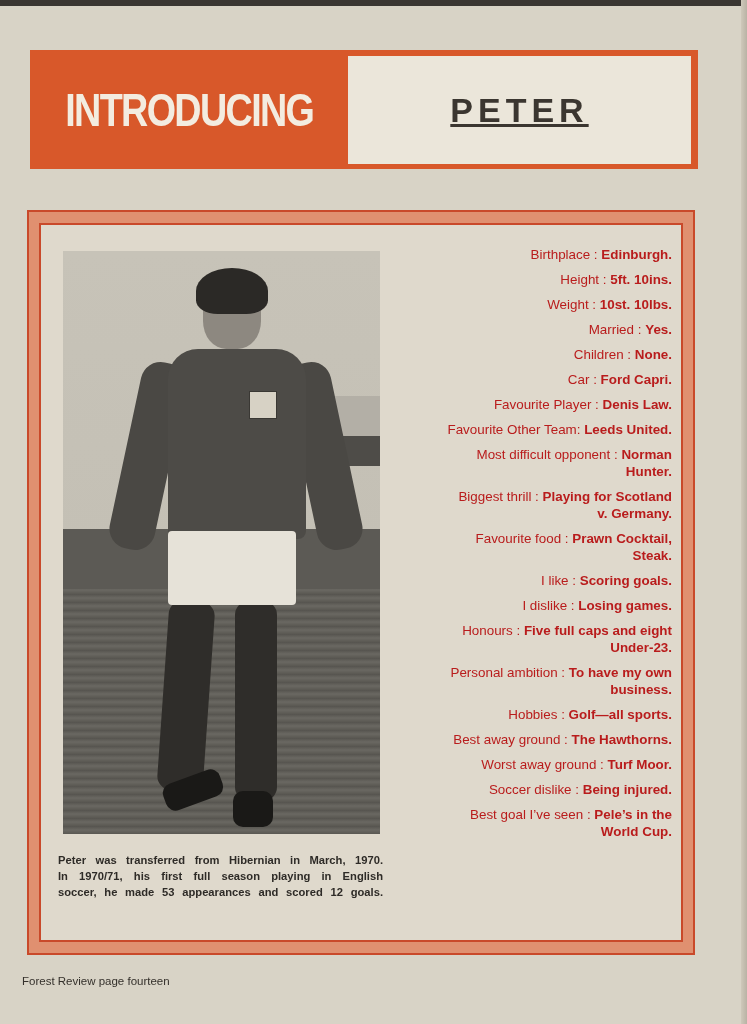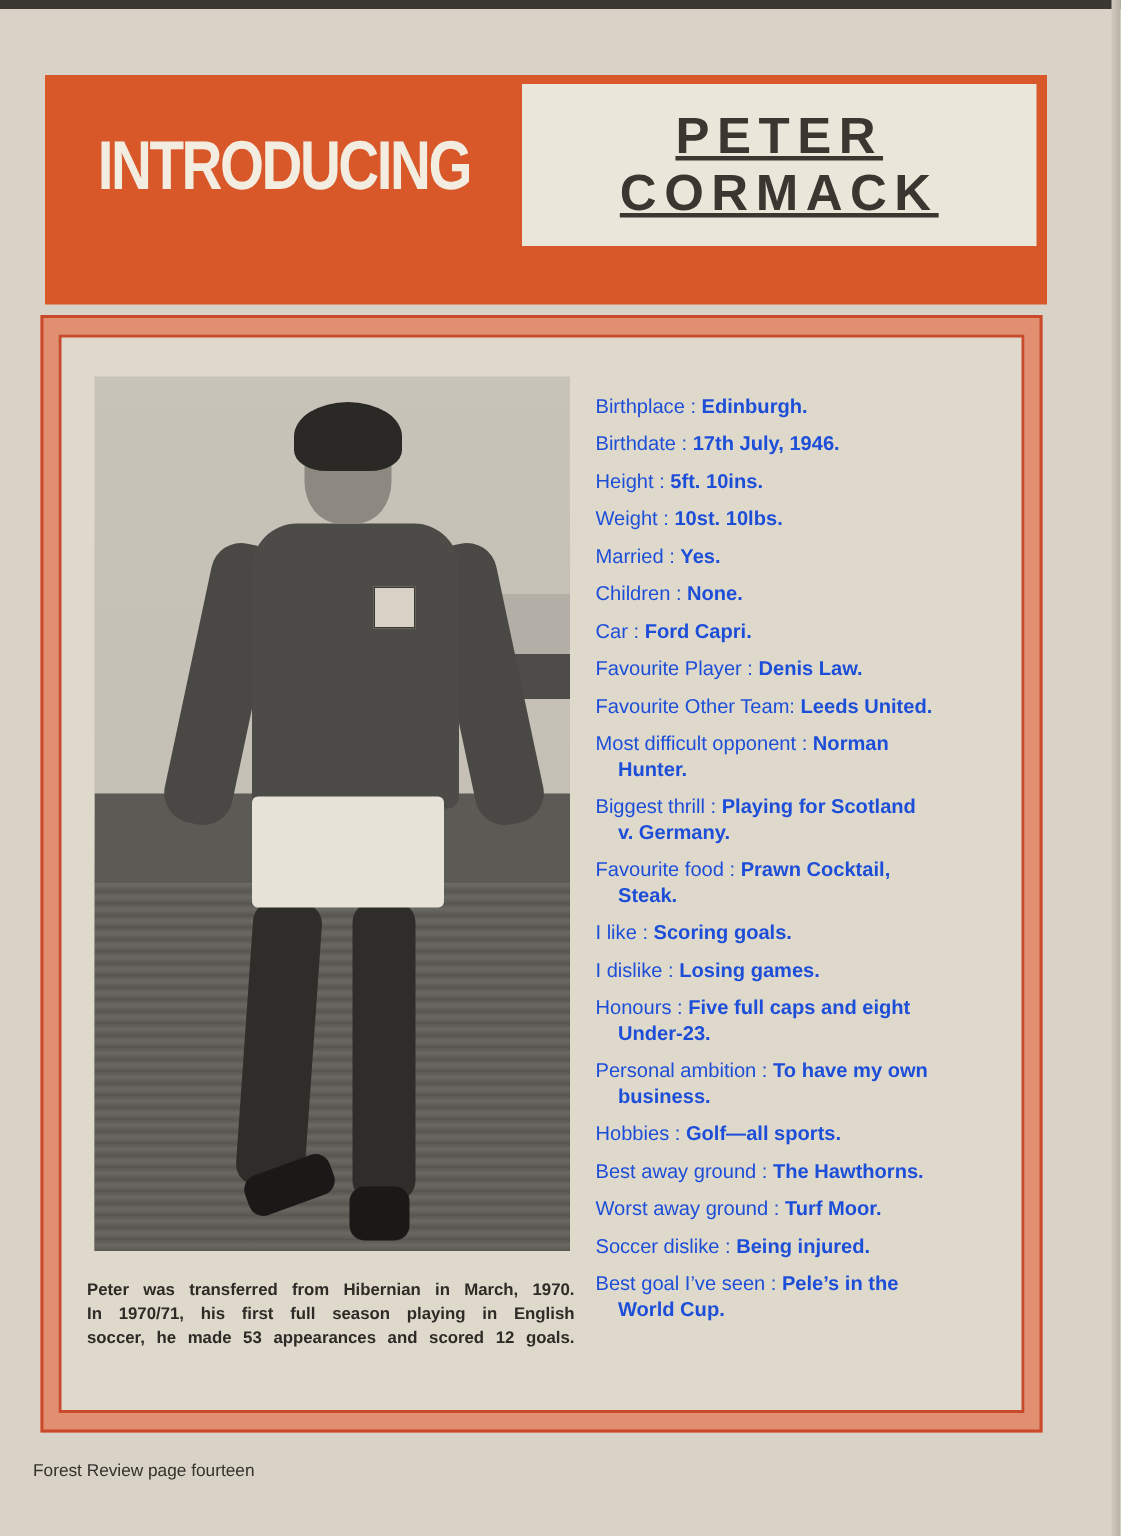--- a/index.html
+++ b/index.html
@@ -7,21 +7,21 @@
     width: 747px; height: 1024px; overflow: hidden;
     background: #d8d3c6;
     font-family: "Liberation Sans", sans-serif;
     position: relative;
   }
   .page-top-edge { position: absolute; left: 0; top: 0; width: 747px; height: 6px; background: #3a3632; }
   .page-right-edge { position: absolute; right: 0; top: 0; width: 6px; height: 1024px; background: linear-gradient(to right, #cfc9bb, #b9b2a4); }
 
   
   .banner {
-    position: absolute; left: 30px; top: 50px; width: 668px; height: 153px;
+    position: absolute; left: 30px; top: 50px; width: 668px; height: 119px;
     background: #d8582a;
   }
   .banner-left {
     position: absolute; left: 0; top: 0; width: 318px; height: 119px;
     display: flex; align-items: center; justify-content: center;
   }
   .banner-left span {
     color: #f3ece0; font-family: "Liberation Sans", sans-serif; font-weight: bold;
     font-size: 46px; letter-spacing: -2px; transform: scaleX(0.82); display: inline-block;
   }
@@ -74,22 +74,22 @@
 
   .caption {
     position: absolute; left: 58px; top: 852px; width: 325px;
     font-size: 11.2px; line-height: 16px; color: #2e2b27; font-weight: bold;
     text-align: justify; text-align-last: justify;
   }
   .caption .cap-line { display: block; white-space: nowrap; text-align: justify; text-align-last: justify; }
 
   
   .facts {
-    position: absolute; left: 397px; top: 262px; width: 275px;
-    font-size: 13.4px; color: #1d4ed8;
+    position: absolute; left: 397px; top: 246px; width: 275px;
+    font-size: 13.4px; color: #b91c1c; text-align: right;
   }
   .fact { margin-bottom: 8px; line-height: 17px; }
   .fact .label { font-weight: normal; }
   .fact .value { font-weight: bold; }
   .fact .cont { display: block; padding-left: 15px; font-weight: bold; }
 
   .footer {
     position: absolute; left: 22px; top: 975px;
     font-size: 11.5px; font-weight: normal; color: #34302b;
   }
@@ -99,21 +99,20 @@
 
 <div class="page-top-edge"></div>
 <div class="page-right-edge"></div>
 
 <div class="banner">
   <div class="banner-left">
     <span>INTRODUCING</span>
   </div>
   <div class="banner-right">
     <div class="name-line">PETER</div>
-    <div class="name-line">CORMACK</div>
   </div>
 </div>
 
 <div class="frame-outer">
   <div class="frame-inner"></div>
 </div>
 
 <div class="photo">
   <div class="roof"></div>
   <div class="roof2"></div>
@@ -135,21 +134,20 @@
 </div>
 
 <div class="caption">
   <span class="cap-line">Peter was transferred from Hibernian in March, 1970.</span>
   <span class="cap-line">In 1970/71, his first full season playing in English</span>
   <span class="cap-line">soccer, he made 53 appearances and scored 12 goals.</span>
 </div>
 
 <div class="facts">
   <div class="fact"><span class="label">Birthplace : </span><span class="value">Edinburgh.</span></div>
-  <div class="fact"><span class="label">Birthdate : </span><span class="value">17th July, 1946.</span></div>
   <div class="fact"><span class="label">Height : </span><span class="value">5ft. 10ins.</span></div>
   <div class="fact"><span class="label">Weight : </span><span class="value">10st. 10lbs.</span></div>
   <div class="fact"><span class="label">Married : </span><span class="value">Yes.</span></div>
   <div class="fact"><span class="label">Children : </span><span class="value">None.</span></div>
   <div class="fact"><span class="label">Car : </span><span class="value">Ford Capri.</span></div>
   <div class="fact"><span class="label">Favourite Player : </span><span class="value">Denis Law.</span></div>
   <div class="fact"><span class="label">Favourite Other Team: </span><span class="value">Leeds United.</span></div>
   <div class="fact"><span class="label">Most difficult opponent : </span><span class="value">Norman</span><span class="cont">Hunter.</span></div>
   <div class="fact"><span class="label">Biggest thrill : </span><span class="value">Playing for Scotland</span><span class="cont">v. Germany.</span></div>
   <div class="fact"><span class="label">Favourite food : </span><span class="value">Prawn Cocktail,</span><span class="cont">Steak.</span></div>

